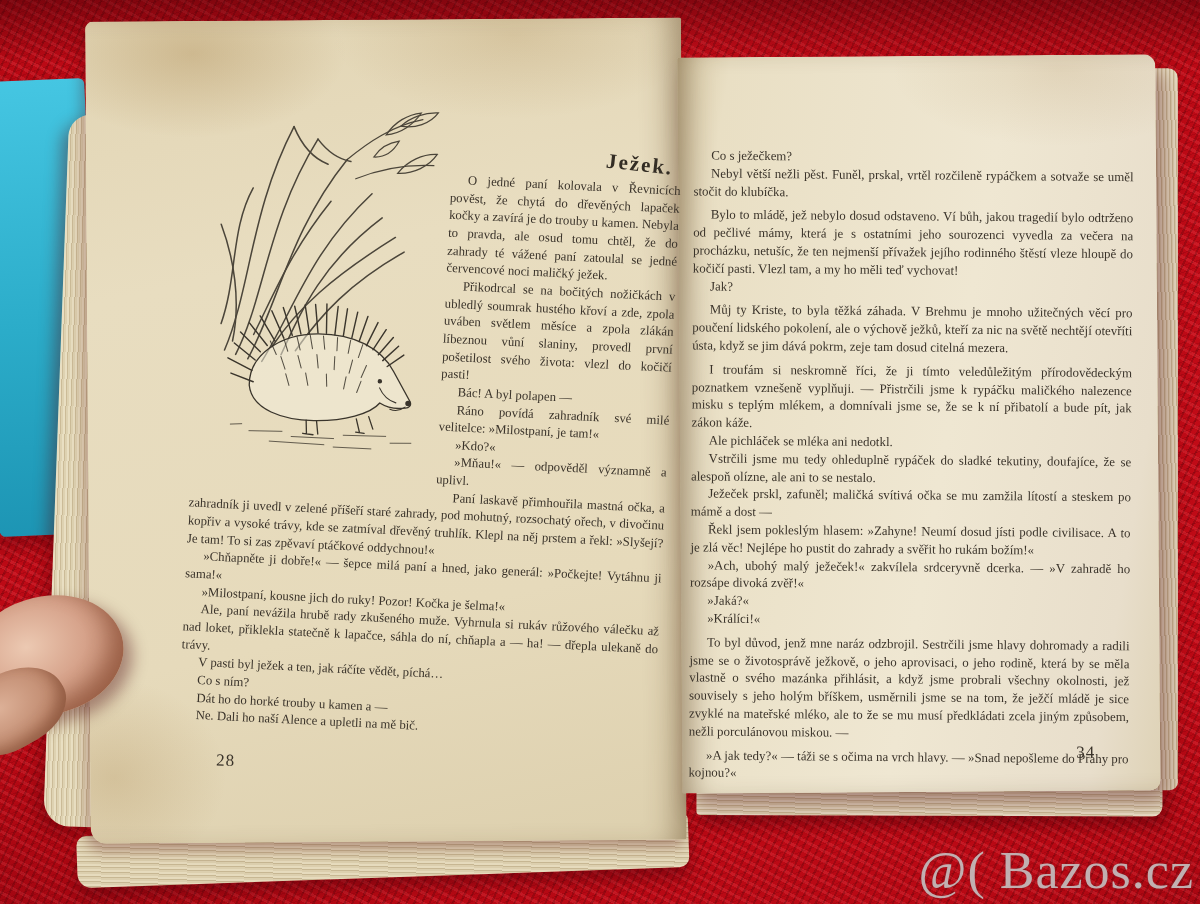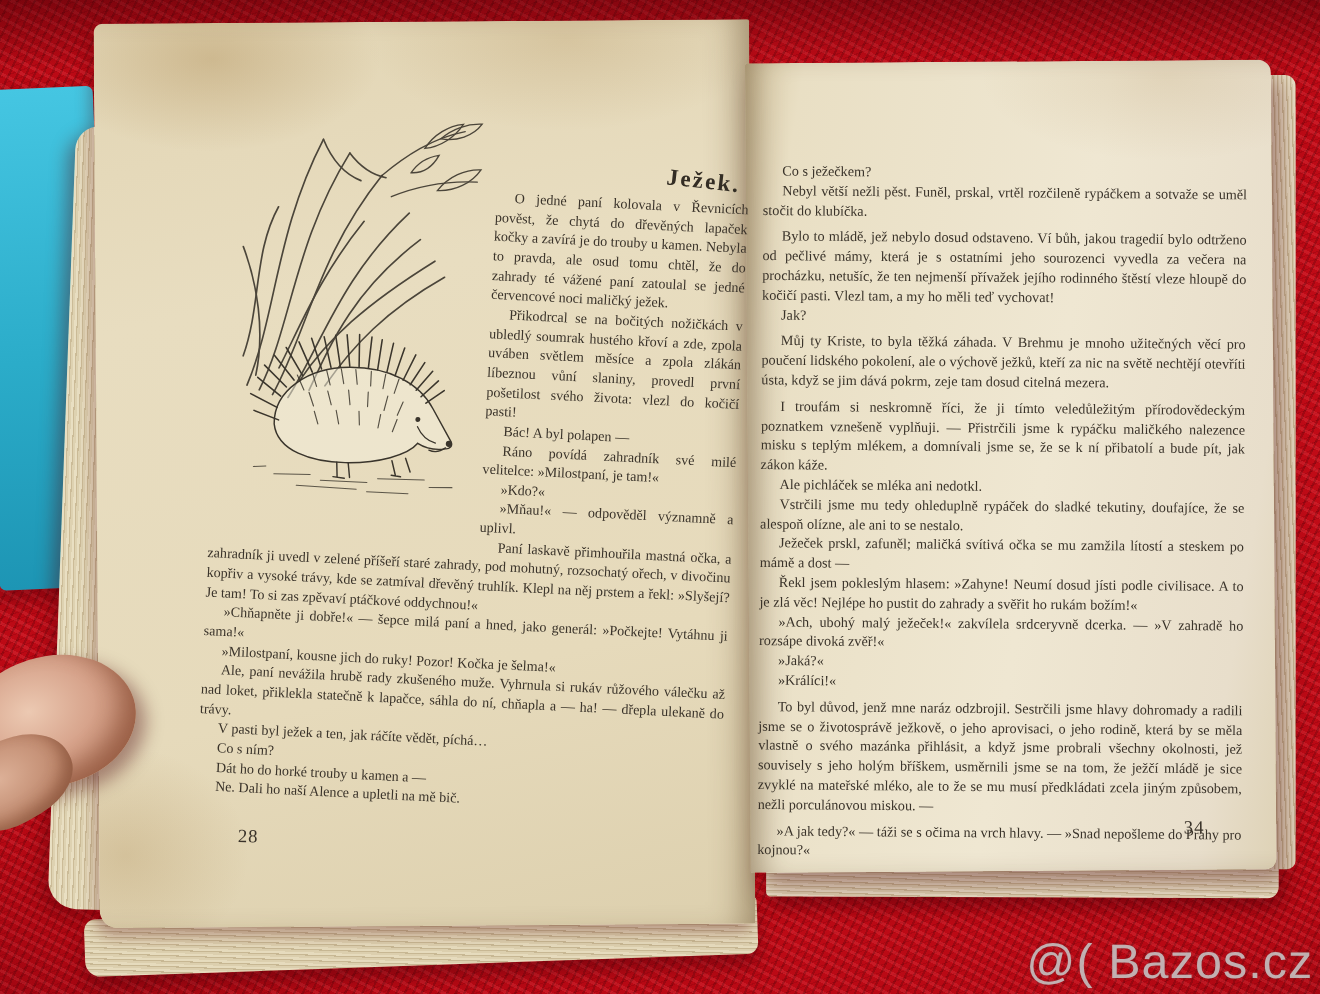--- a/index.html
+++ b/index.html
@@ -92,21 +92,21 @@
     box-shadow:inset -10px -12px 20px rgba(120,60,35,.45), 6px 10px 16px rgba(70,0,8,.4);
   }
   .thumb2{
     position:absolute;left:-44px;top:672px;width:112px;height:76px;z-index:4;
     background:radial-gradient(ellipse at 40% 40%, #ddb198 0%, #c08a6f 60%, #a06a52 100%);
     border-radius:55% 60% 50% 50%;transform:rotate(-30deg);
     box-shadow:inset -6px -8px 14px rgba(110,55,30,.45);
   }
   .watermark{
     position:absolute;right:6px;bottom:4px;z-index:10;
-    font-family:Liberation Sans, sans-serif;font-size:44px;font-weight:normal;
+    font-family:Liberation Serif, serif;font-size:52px;font-weight:normal;
     color:rgba(206,206,206,.82);letter-spacing:1px;text-shadow:0 0 2px rgba(80,80,80,.45);
   }
   .ink{stroke:#3a352c;fill:none;stroke-linecap:round;}
 </style>
 </head>
 <body>
 
 <div class="blue-cover"></div>
 
 <div class="book">

